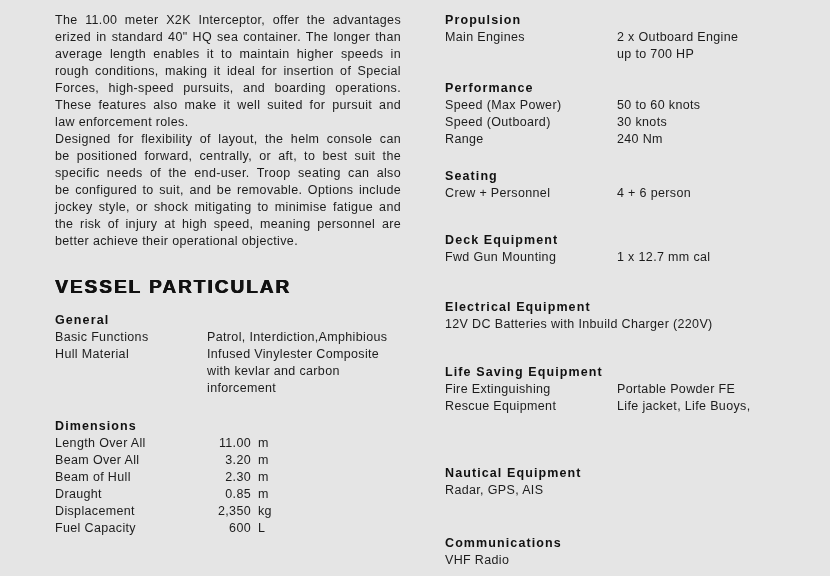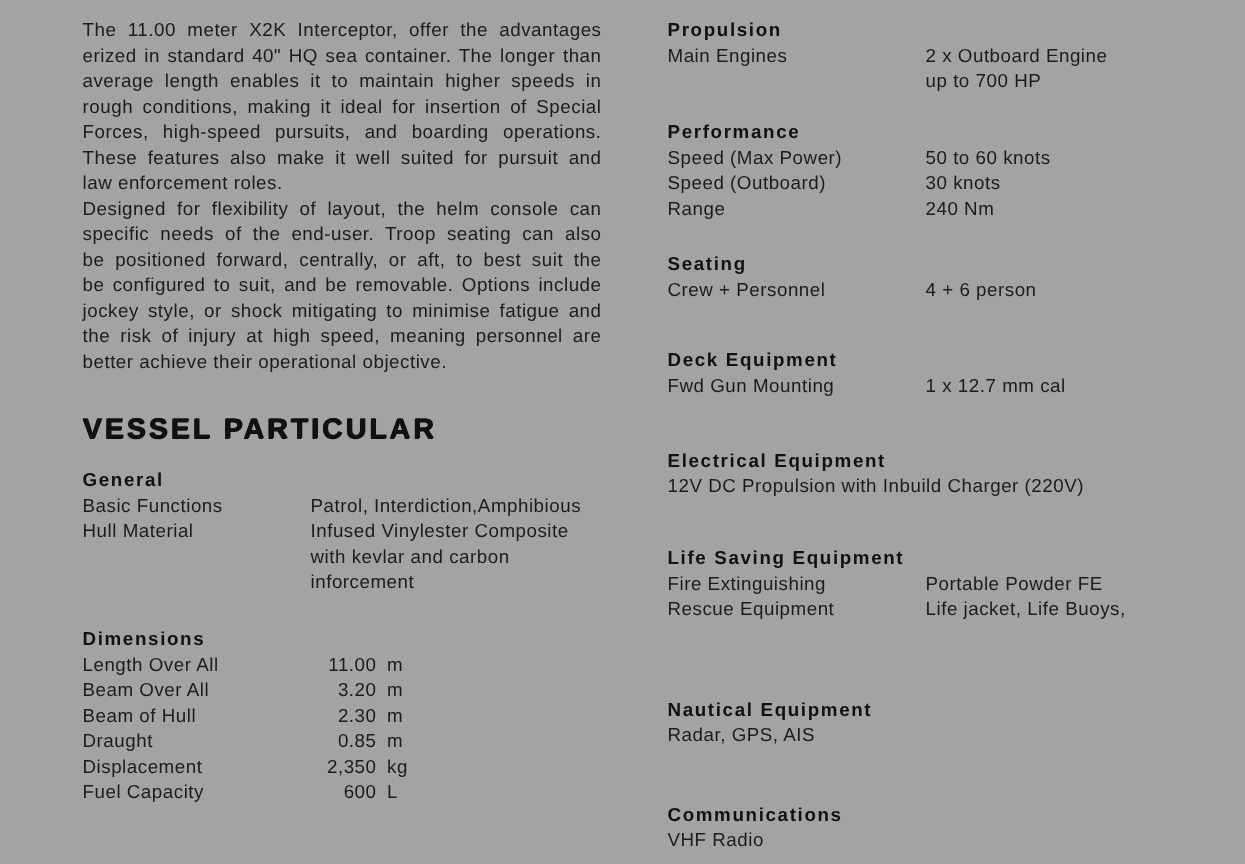--- a/index.html
+++ b/index.html
@@ -5,21 +5,21 @@
   * { margin: 0; padding: 0; box-sizing: border-box; }
   html, body { width: 830px; height: 576px; overflow: hidden; }
   body {
     background: #ffffff;
     font-family: "Liberation Sans", "DejaVu Sans", sans-serif;
     color: #1c1c1c;
     font-size: 12.5px;
     line-height: 17px;
     letter-spacing: 0.35px;
   }
-  .page { position: relative; width: 830px; height: 576px; background: #a3a3a3; }
+  .page { position: relative; width: 830px; height: 576px; background: #e5e5e5; }
   .col { position: absolute; top: 12px; }
   .col.left  { left: 55px;  width: 346px; }
   .col.right { left: 445px; width: 378px; }
 
   
   .para .jline {
     text-align: justify;
     text-align-last: justify;
     white-space: normal;
   }
@@ -75,22 +75,22 @@
       <div class="jline">erized in standard 40" HQ sea container. The longer than</div>
       <div class="jline">average length enables it to maintain higher speeds in</div>
       <div class="jline">rough conditions, making it ideal for insertion of Special</div>
       <div class="jline">Forces, high-speed pursuits, and boarding operations.</div>
       <div class="jline">These features also make it well suited for pursuit and</div>
       <div class="jline last">law enforcement roles.</div>
     </div>
 
     <div class="para">
       <div class="jline">Designed for flexibility of layout, the helm console can</div>
+      <div class="jline">be positioned forward, centrally, or aft, to best suit the</div>
       <div class="jline">specific needs of the end-user. Troop seating can also</div>
-      <div class="jline">be positioned forward, centrally, or aft, to best suit the</div>
       <div class="jline">be configured to suit, and be removable. Options include</div>
       <div class="jline">jockey style, or shock mitigating to minimise fatigue and</div>
       <div class="jline">the risk of injury at high speed, meaning personnel are</div>
       <div class="jline last">better achieve their operational objective.</div>
     </div>
 
     <div class="vp-title">VESSEL PARTICULAR</div>
 
     <div class="section general">
       <div class="heading">General</div>
@@ -189,21 +189,21 @@
       <div class="row">
         <div class="label">Fwd Gun Mounting</div>
         <div class="value">
             <div>1 x 12.7 mm cal</div>
           </div>
       </div>
     </div>
 
     <div class="section">
       <div class="heading">Electrical Equipment</div>
-      <div class="fulltext">12V DC Propulsion with Inbuild Charger (220V)</div>
+      <div class="fulltext">12V DC Batteries with Inbuild Charger (220V)</div>
     </div>
 
     <div class="section">
       <div class="heading">Life Saving Equipment</div>
       <div class="row">
         <div class="label">Fire Extinguishing</div>
         <div class="value">
             <div>Portable Powder FE</div>
           </div>
       </div>

